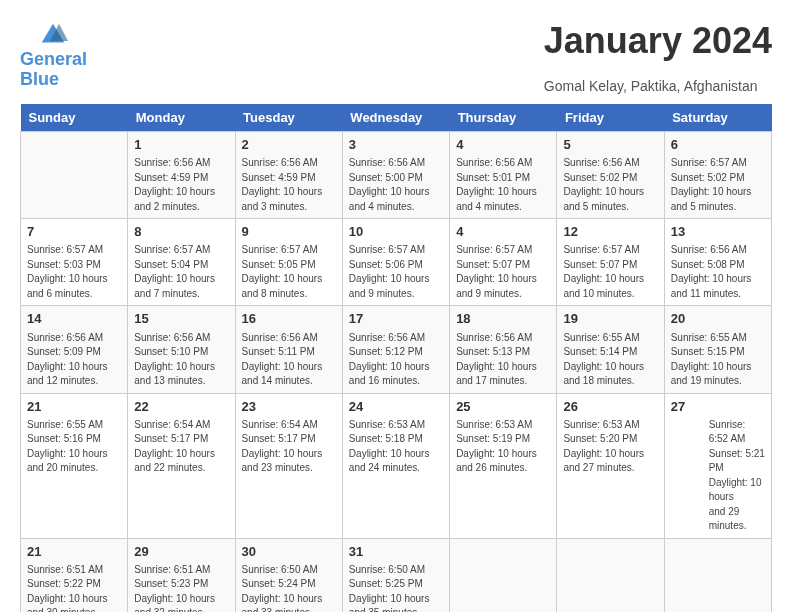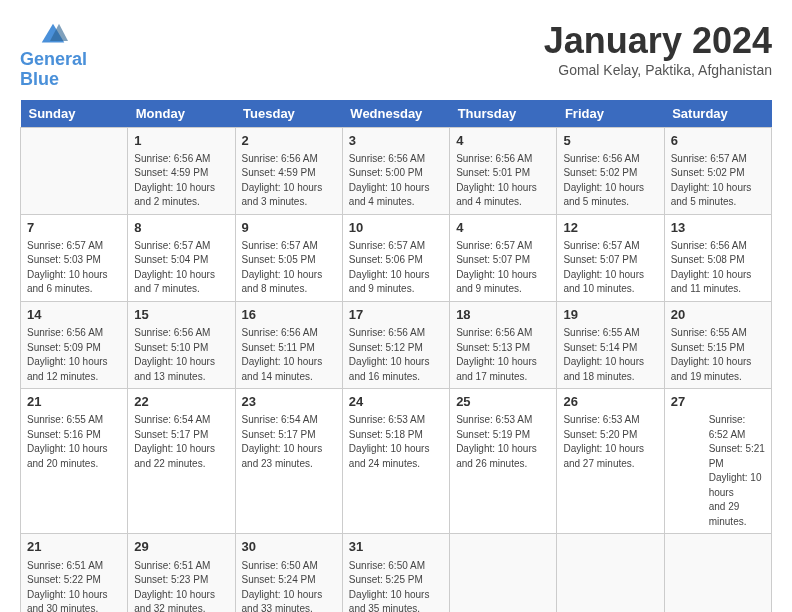--- a/index.html
+++ b/index.html
@@ -29,30 +29,30 @@
     }
     .logo-text span {
       color: #4a90d9;
     }
     .logo-icon {
       width: 30px;
       height: 30px;
       margin-right: 2px;
     }
     .title-block {
-      text-align: right;
     }
     .month-title {
       font-size: 36px;
       font-weight: bold;
       color: #333;
     }
     .location {
       font-size: 14px;
       color: #555;
+      margin-top: 16px;
     }
     table {
       width: 100%;
       border-collapse: collapse;
       font-size: 11px;
     }
     thead tr th {
       background-color: #3a6bbf;
       color: #fff;
       padding: 6px 8px;

